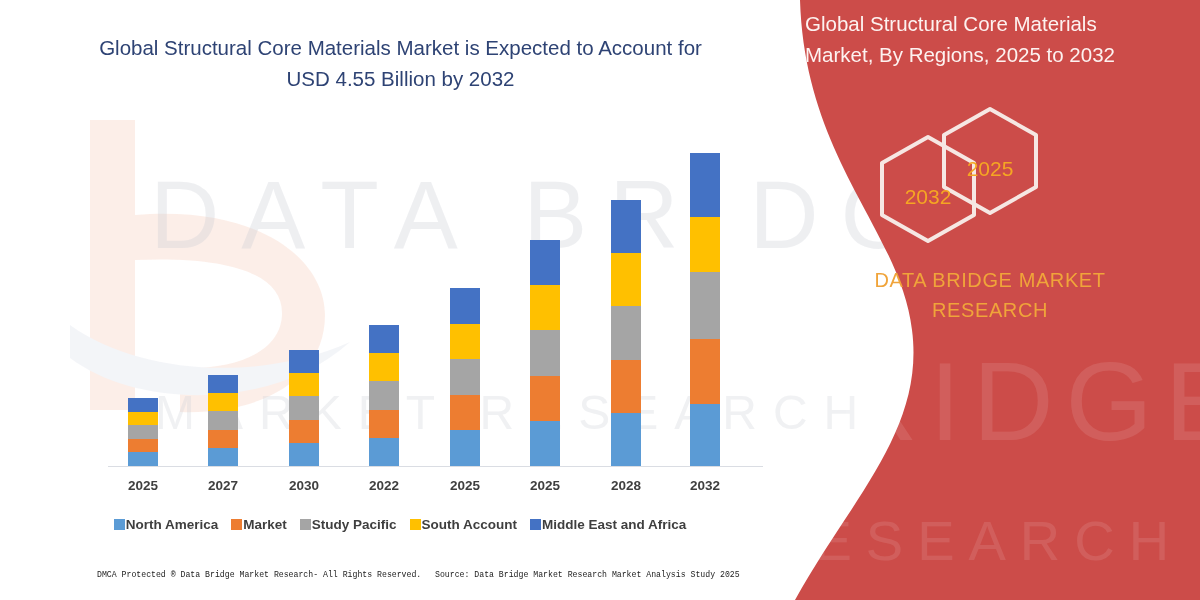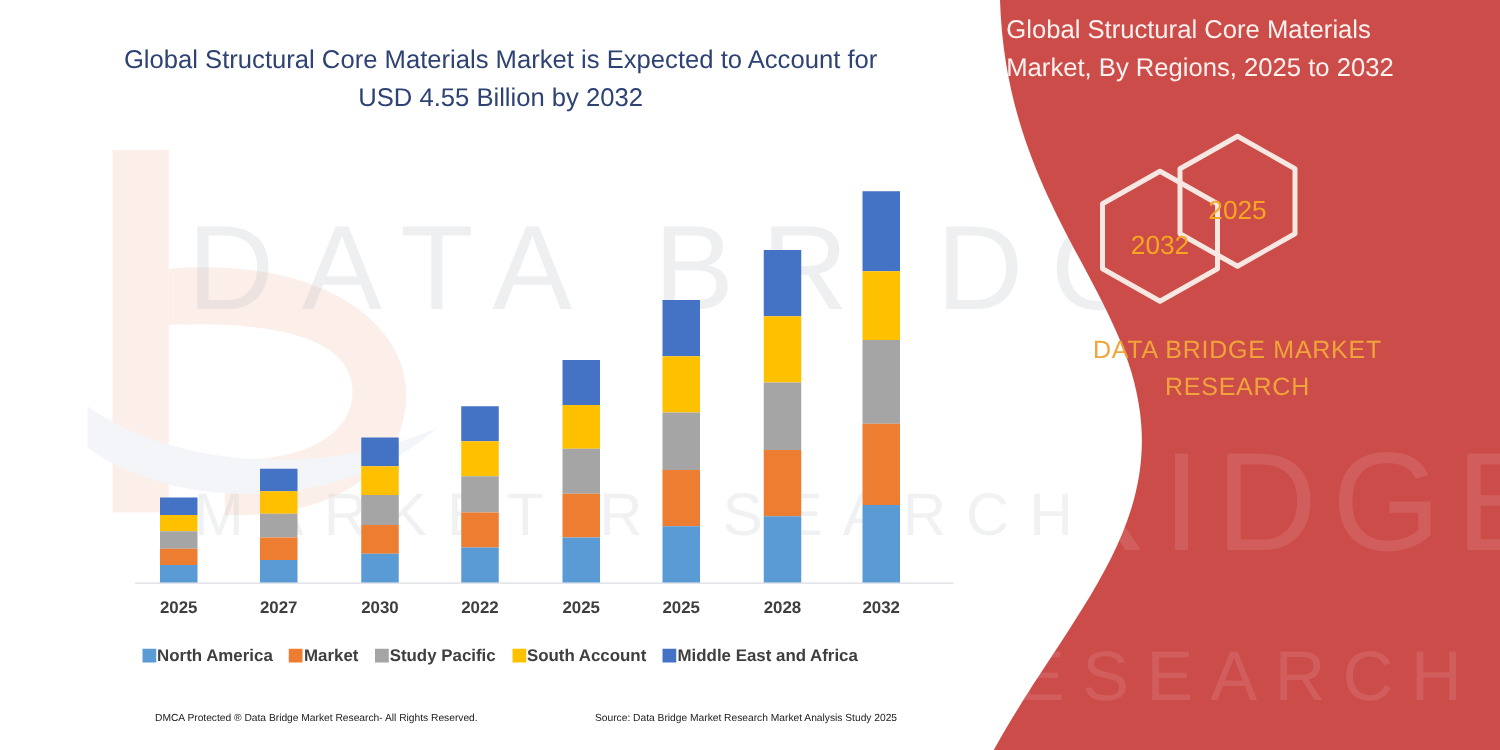--- a/index.html
+++ b/index.html
@@ -85,24 +85,24 @@
     position:absolute;left:0;top:513px;width:800px;height:22px;
     display:flex;justify-content:center;align-items:center;gap:13px;
   }
   .lg{display:flex;align-items:center;gap:1px;}
   .lg-sw{width:11px;height:11px;display:block;}
   .lg-tx{color:#3f3f3f;font-size:13.5px;font-weight:bold;white-space:nowrap;}
 
   .footer{position:absolute;left:0;top:568px;width:800px;height:20px;}
   .ft{
     position:absolute;color:#222;font-size:8.2px;
-    font-family:Liberation Sans, sans-serif;white-space:nowrap;margin-left:27px;
+    font-family:Liberation Mono, monospace;white-space:nowrap;
   }
   .ft-left{left:97px;top:2px;}
-  .ft-right{left:449px;top:2px;}
+  .ft-right{left:435px;top:2px;}
 </style>
 </head>
 <body>
 
 <div id="root">
 
   <div class="watermark">
     <svg class="wm-b" viewBox="0 0 300 330">
       <path d="M30 10 L75 10 L75 300 L30 300 Z" fill="#f3b59a"></path>
       <path d="M75 105 C 200 95 265 150 265 205 C 265 270 200 305 120 302 L120 258 C 180 260 222 240 222 203 C 222 166 175 146 75 150 Z" fill="#f3b59a"></path>

